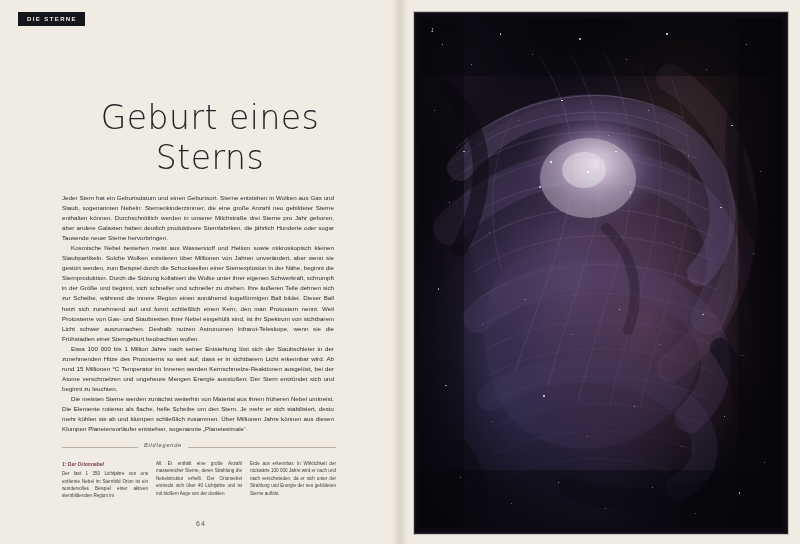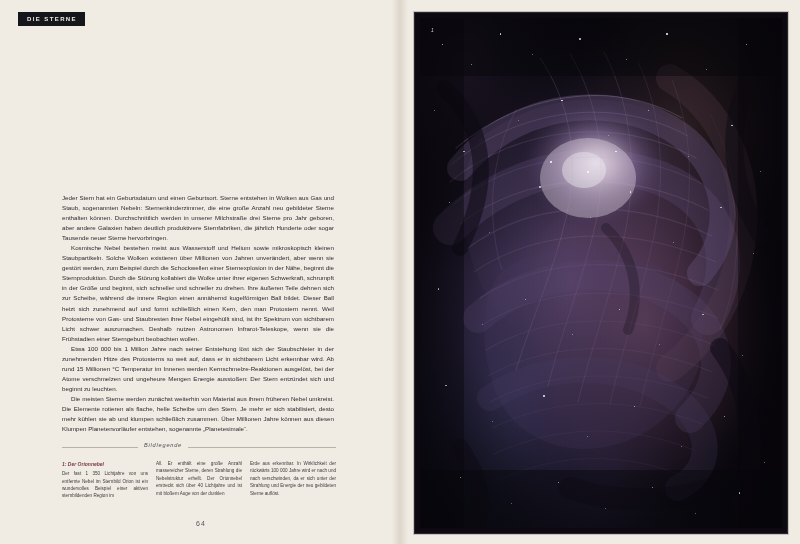--- a/index.html
+++ b/index.html
@@ -195,20 +195,24 @@
 </style>
 </head>
 <body>
 
 <div class="spread">
 
   <div class="page-left">
 
     <div class="running-head">DIE STERNE</div>
 
+    <div class="title">
+      <span>Geburt eines</span>
+      <span class="line2">Sterns</span>
+    </div>
 
     <div class="body-col">
       <p class="first">Jeder Stern hat ein Geburtsdatum und einen Geburtsort. Sterne entstehen in Wolken aus Gas und Staub, sogenannten Nebeln: Sternenkinderzimmer, die eine große Anzahl neu gebildeter Sterne enthalten können. Durchschnittlich werden in unserer Milchstraße drei Sterne pro Jahr geboren, aber andere Galaxien haben deutlich produktivere Sternfabriken, die jährlich Hunderte oder sogar Tausende neuer Sterne hervorbringen.</p>
       <p>Kosmische Nebel bestehen meist aus Wasserstoff und Helium sowie mikroskopisch kleinen Staubpartikeln. Solche Wolken existieren über Millionen von Jahren unverändert, aber wenn sie gestört werden, zum Beispiel durch die Schockwellen einer Sternexplosion in der Nähe, beginnt die Sternproduktion. Durch die Störung kollabiert die Wolke unter ihrer eigenen Schwerkraft, schrumpft in der Größe und beginnt, sich schneller und schneller zu drehen. Ihre äußeren Teile dehnen sich zur Scheibe, während die innere Region einen annähernd kugelförmigen Ball bildet. Dieser Ball heizt sich zunehmend auf und formt schließlich einen Kern, den man Protostern nennt. Weil Protosterne von Gas- und Staubresten ihrer Nebel eingehüllt sind, ist ihr Spektrum von sichtbarem Licht schwer auszumachen. Deshalb nutzen Astronomen Infrarot-Teleskope, wenn sie die Frühstadien einer Sterngeburt beobachten wollen.</p>
       <p>Etwa 100 000 bis 1 Million Jahre nach seiner Entstehung löst sich der Staubschleier in der zunehmenden Hitze des Protosterns so weit auf, dass er in sichtbarem Licht erkennbar wird. Ab rund 15 Millionen °C Temperatur im Inneren werden Kernschmelze-Reaktionen ausgelöst, bei der Atome verschmelzen und ungeheure Mengen Energie ausstoßen: Der Stern entzündet sich und beginnt zu leuchten.</p>
       <p>Die meisten Sterne werden zunächst weiterhin von Material aus ihrem früheren Nebel umkreist. Die Elemente rotieren als flache, helle Scheibe um den Stern. Je mehr er sich stabilisiert, desto mehr kühlen sie ab und klumpen schließlich zusammen. Über Millionen Jahre können aus diesen Klumpen Planetenvorläufer entstehen, sogenannte „Planetesimale“.</p>
     </div>
 
     <div class="caption-rule"></div>
     <div class="bildlegende">Bildlegende</div>

